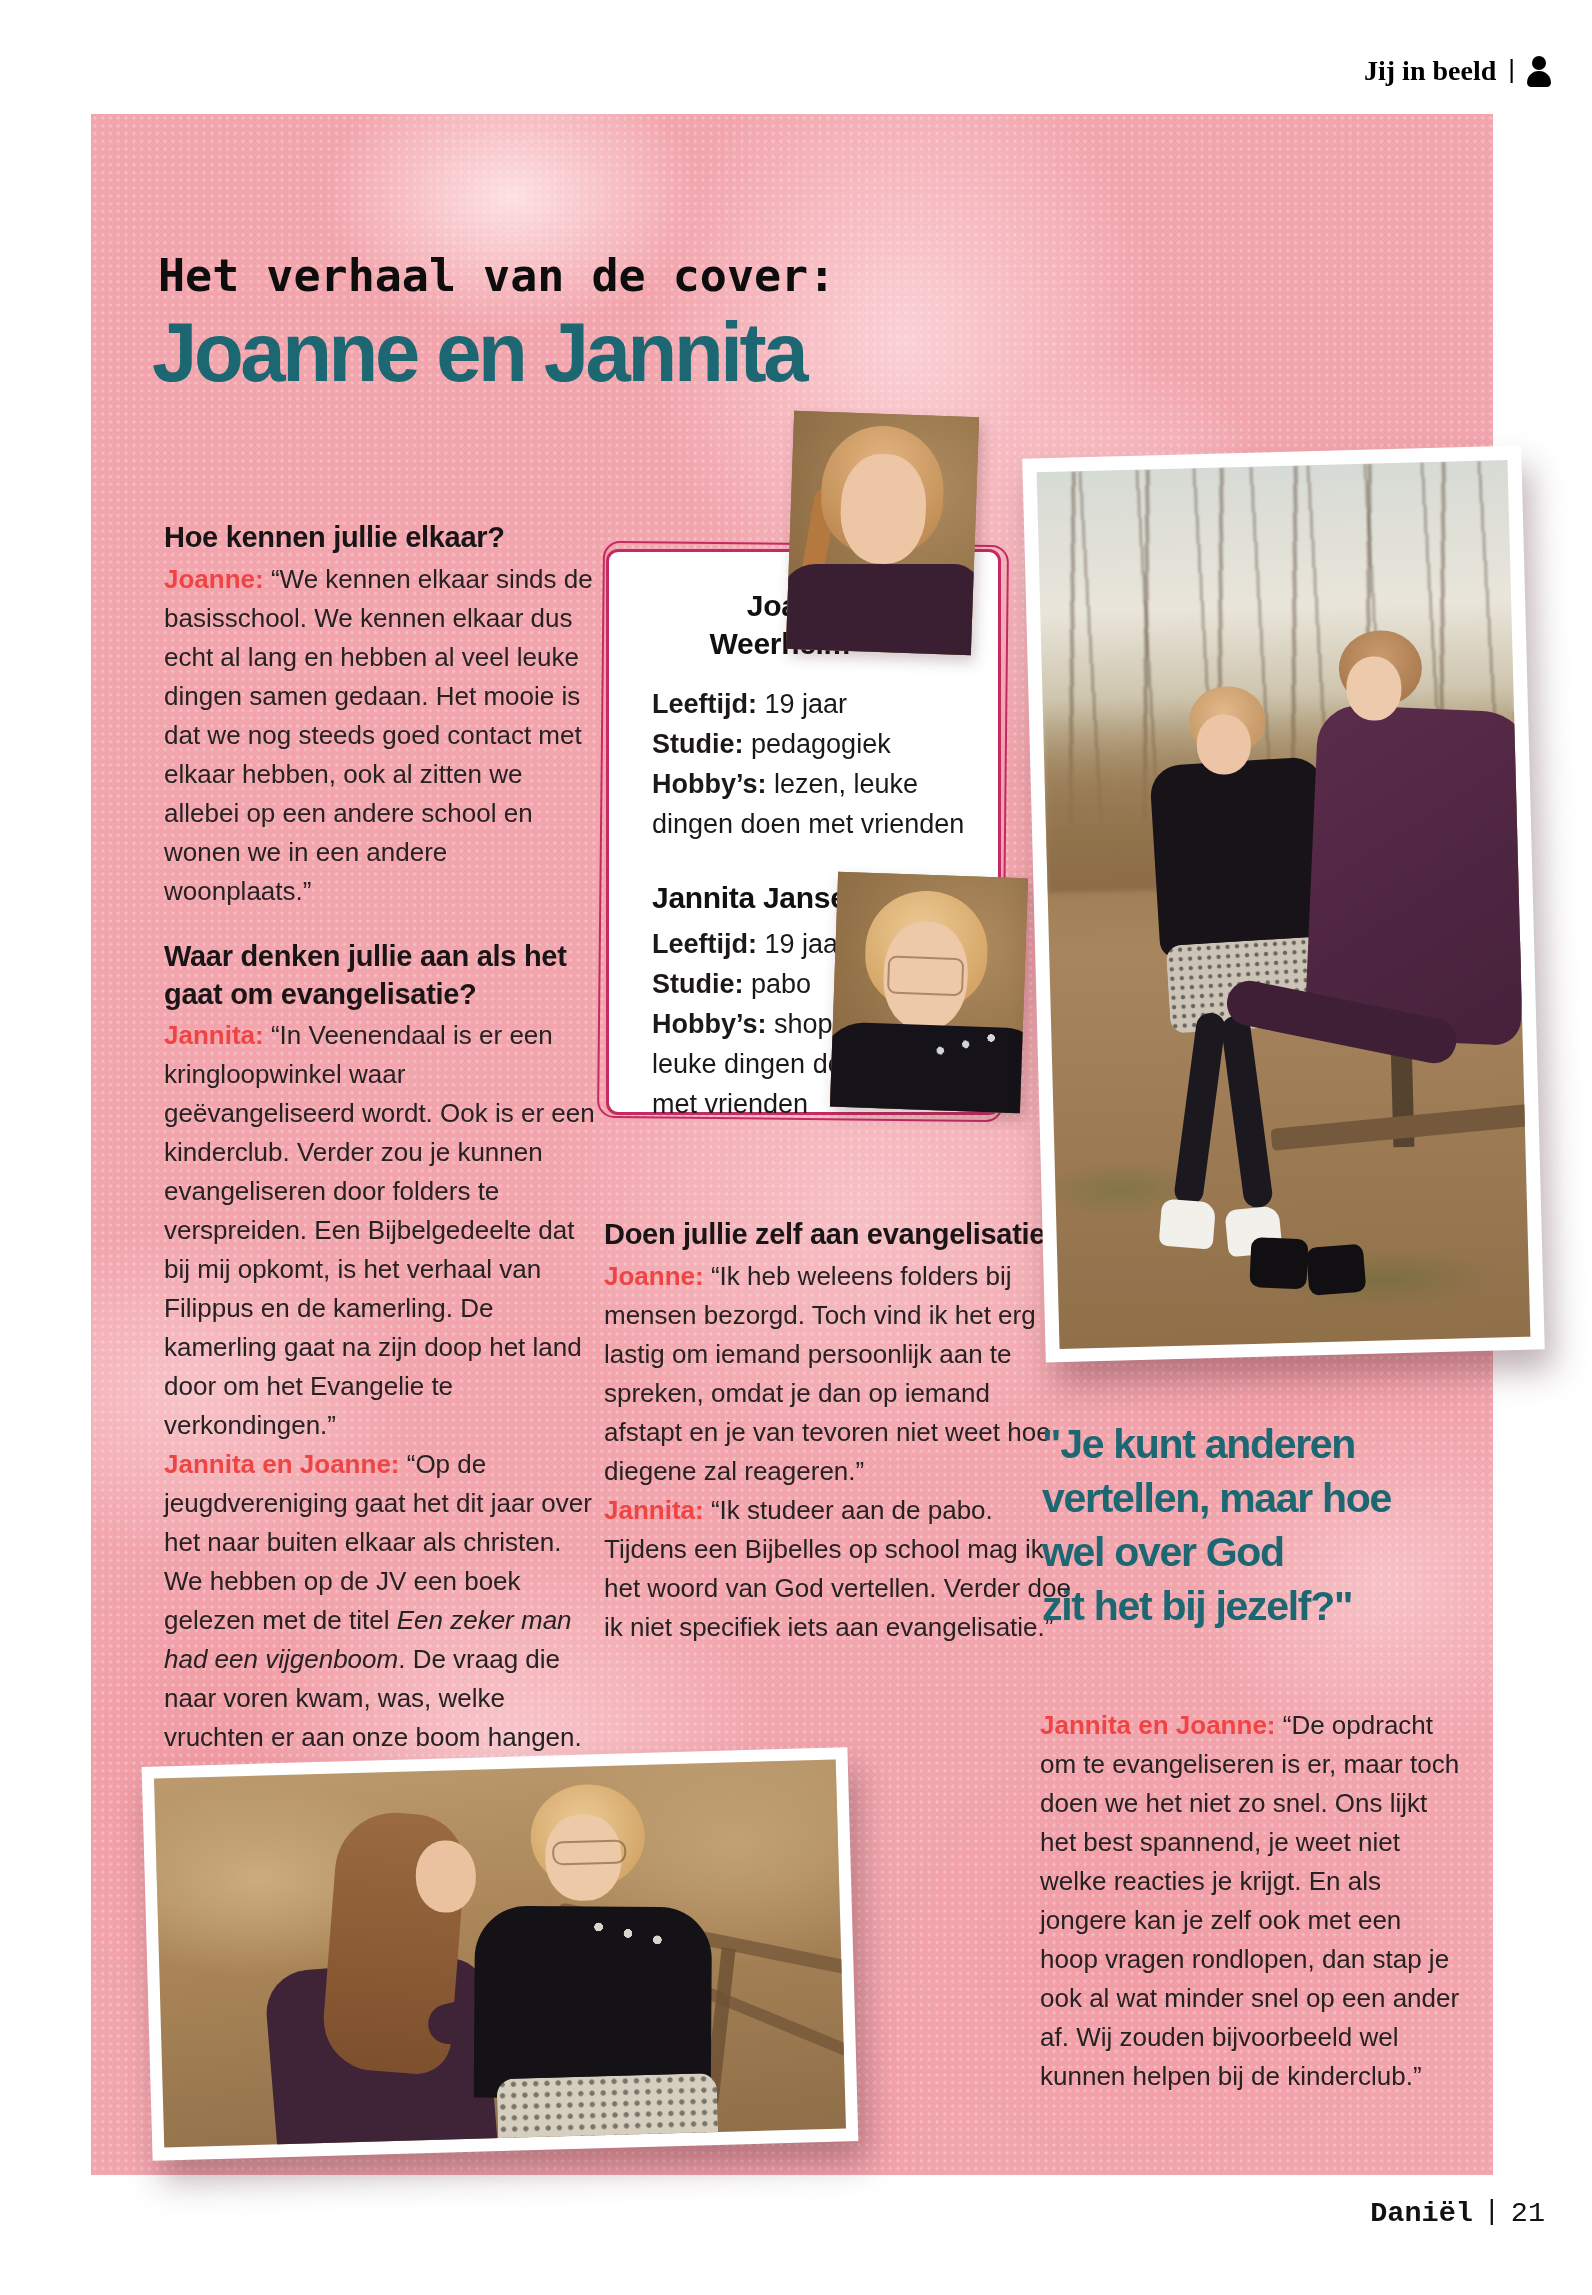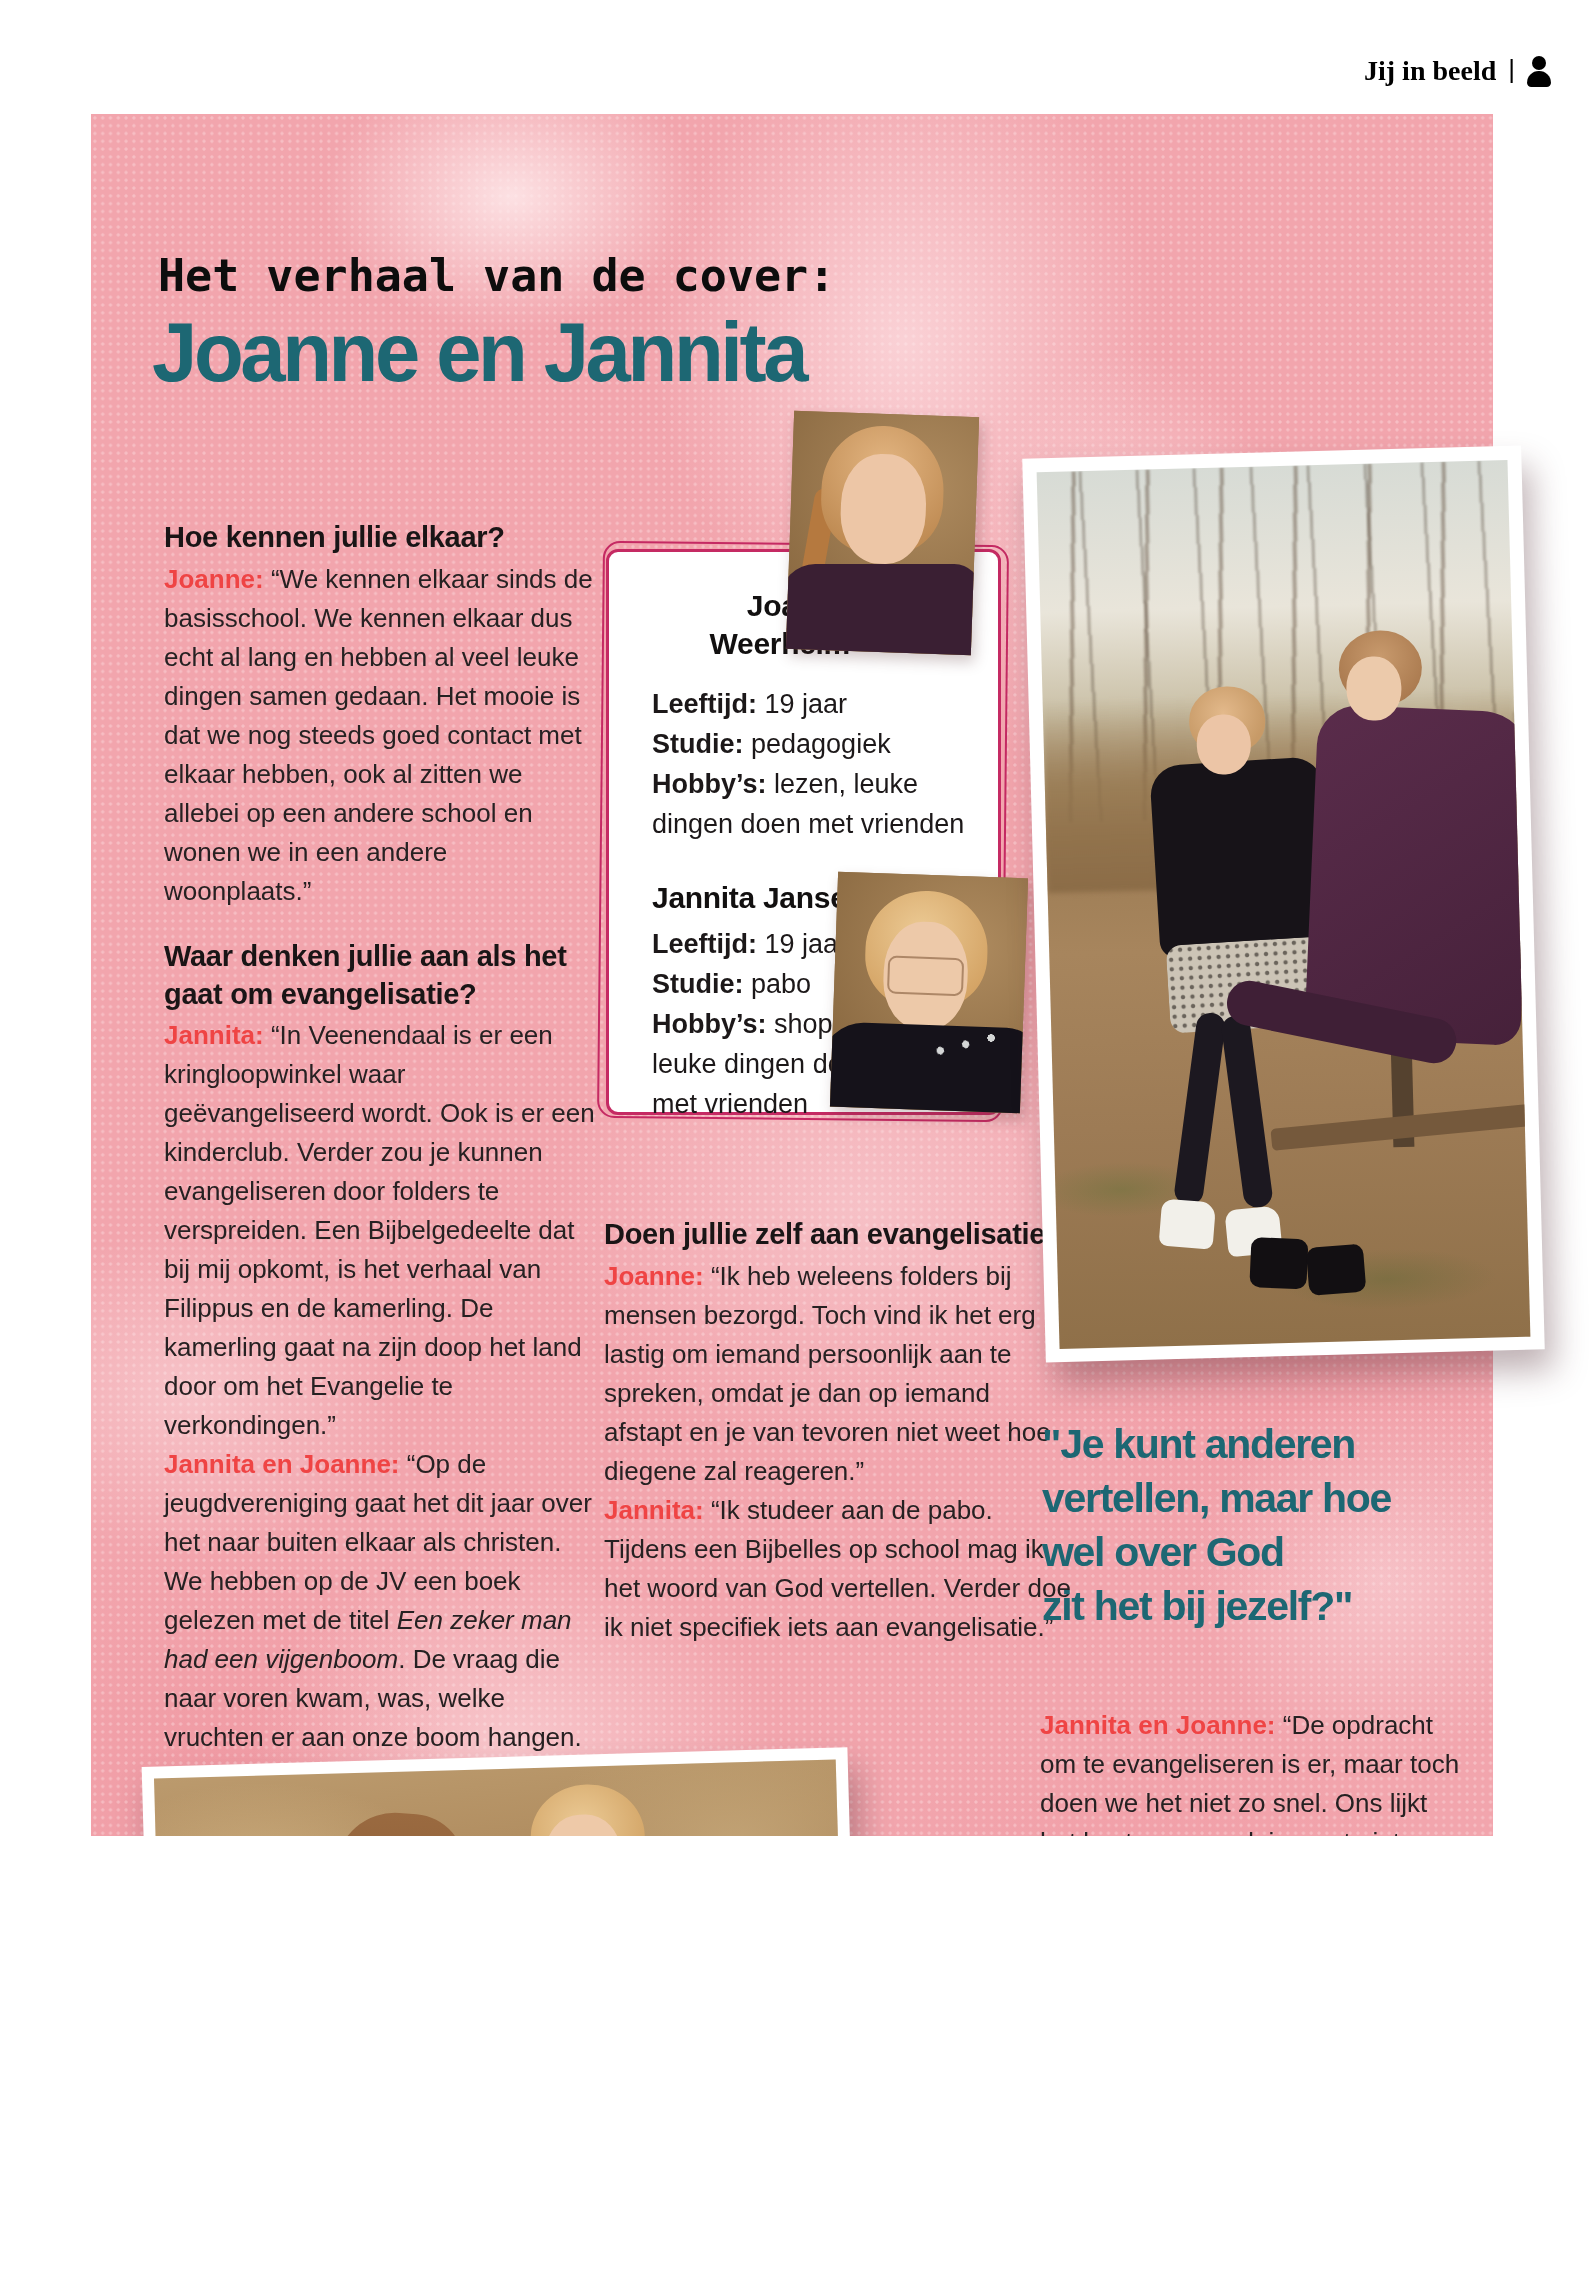--- a/index.html
+++ b/index.html
@@ -1,16 +1,16 @@
 <!DOCTYPE html>
 <html style="font-size:14px"><head>
 <meta charset="utf-8">
 <style>
   html,body{margin:0;padding:0;background:#ffffff;}
-  .page{position:relative;width:1592px;height:1836px;background:#ffffff;overflow:hidden;
+  .page{position:relative;width:1592px;height:2295px;background:#ffffff;overflow:hidden;
         font-family:"Liberation Sans",sans-serif;color:#231f20;}
 
   
   .header{position:absolute;top:55px;right:41px;display:flex;align-items:center;gap:12px;z-index:6;}
   .header .section{font-family:"Liberation Serif",serif;font-weight:700;font-size:28px;color:#000;}
   .header .bar{font-size:26px;font-weight:300;color:#000;transform:translateY(-1.7px);}
   .person-icon{width:24px;height:31px;position:relative;display:inline-block;}
   .person-icon i{position:absolute;left:50%;top:0;transform:translateX(-50%);width:14px;height:14px;background:#000;border-radius:50%;}
   .person-icon u{position:absolute;left:0;bottom:0;width:24px;height:15.5px;background:#000;border-radius:12px 12px 4.3px 4.3px;}
 

